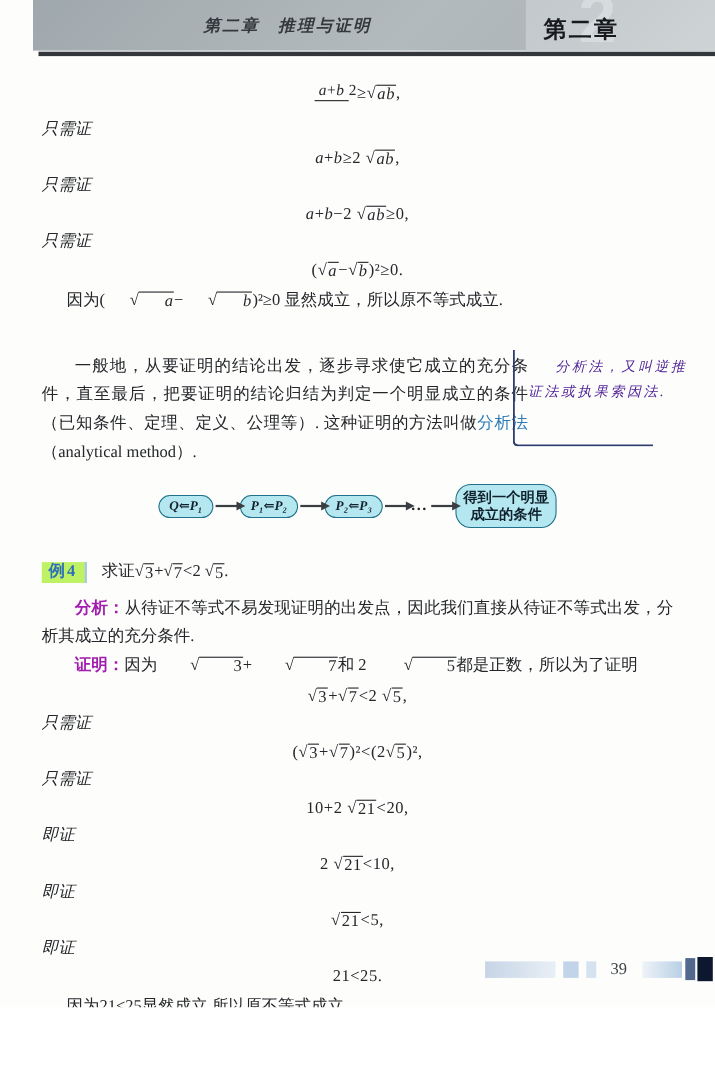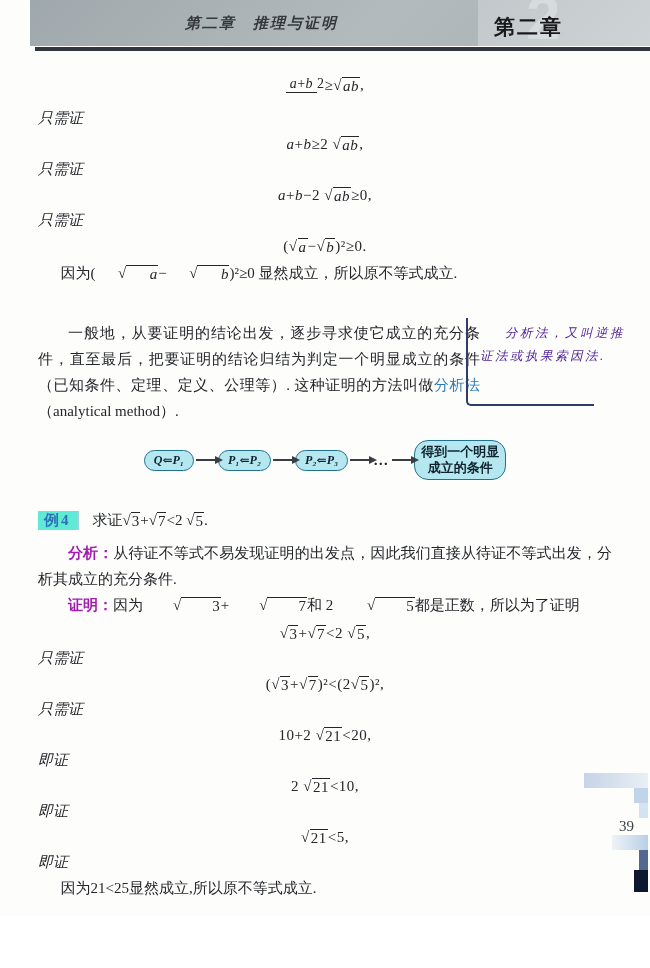--- a/index.html
+++ b/index.html
@@ -58,29 +58,29 @@
           padding:2px 9px; white-space:nowrap; }
   .fbig { width:92px; white-space:normal; text-align:center; font-style:normal;
           font-size:13px; line-height:1.25; padding:3px 5px; border-radius:14px; }
   .farrow { position:relative; width:20px; height:2px; background:#3a3e42; margin:0 2px; flex:none; }
   .farrow::after { content:""; position:absolute; right:-7px; top:-3.5px; border-left:8px solid #3a3e42;
           border-top:4.5px solid transparent; border-bottom:4.5px solid transparent; }
   .fdots { font-weight:bold; letter-spacing:1px; margin:0 1px; }
 
   
   .example-head { margin-top:26px; line-height:24px; }
-  .ex-badge { background:#5eead4; color:#2e6fba; font-weight:bold; padding:1px 6px 2px;
+  .ex-badge { background:#bef264; color:#2e6fba; font-weight:bold; padding:1px 6px 2px;
           border-right:2px solid #a9c8e4; margin-right:14px; letter-spacing:2px; }
   .ana-p, .proof-p { line-height:26px; text-indent:2em; text-align:justify; }
   .ana-p { margin-top:8px; }
   .blue-label { color:#a21caf; font-weight:bold; }
   .remark { text-indent:2em; line-height:24px; margin-top:20px; }
 
   
-  .pfooter { position:absolute; right:2px; bottom:24px; display:flex; align-items:flex-end;flex-direction:column; }
+  .pfooter { position:absolute; right:2px; bottom:24px; display:flex; align-items:center; }
   .fbar1 { width:64px; height:15px; background:linear-gradient(90deg,#c6d4e6,#e9eff6); }
   .fsq1 { width:14px; height:15px; background:#c2d4e8; margin-left:7px; }
   .fsq2 { width:9px; height:15px; background:#d5e2ef; margin-left:7px; }
   .pageno { margin:0 14px 0 13px; font-size:15px; color:#3a4149; }
   .fbar2 { width:36px; height:15px; background:linear-gradient(90deg,#eef3f8,#b9cfe6); }
   .fblk1 { width:9px; height:20px; background:#53688f; margin-left:3px; }
   .fblk2 { width:14px; height:22px; background:#0d1830; margin-left:2px; }
 </style>
 </head>
 <body>
@@ -207,20 +207,21 @@
     <div class="math-line">2 <span class="sq">
           <span class="sq-s">√</span>
           <span class="sq-r">21</span>
         </span>&lt;10,</div>
     <div class="proof-label">即证</div>
     <div class="math-line"><span class="sq">
           <span class="sq-s">√</span>
           <span class="sq-r">21</span>
         </span>&lt;5,</div>
     <div class="proof-label">即证</div>
+    <div class="math-line">21&lt;25.</div>
 
     <p class="conclusion">因为21&lt;25显然成立,所以原不等式成立.</p>
     <p class="remark">在本例中，由于我们很难想到从“21&lt;25”入手，所以用综合法证明比较困难.</p>
   </main>
 
   <footer class="pfooter">
     <span class="fbar1"></span>
     <span class="fsq1"></span>
     <span class="fsq2"></span>
     <span class="pageno">39</span>

